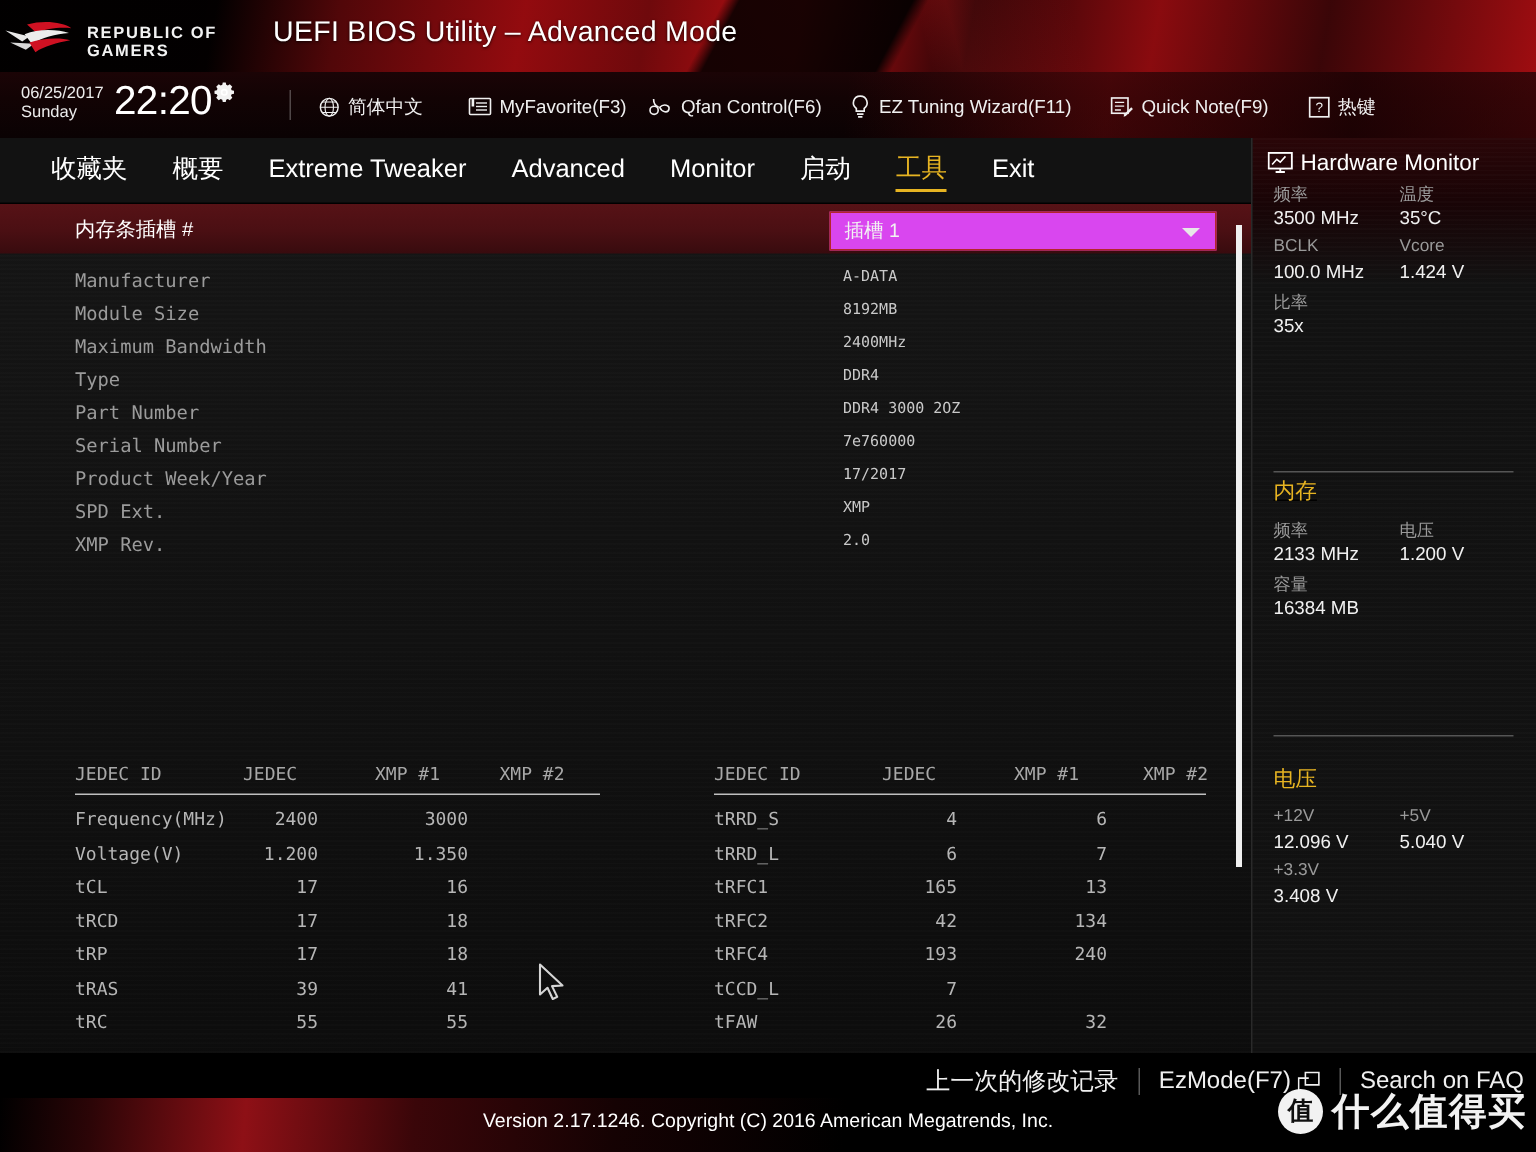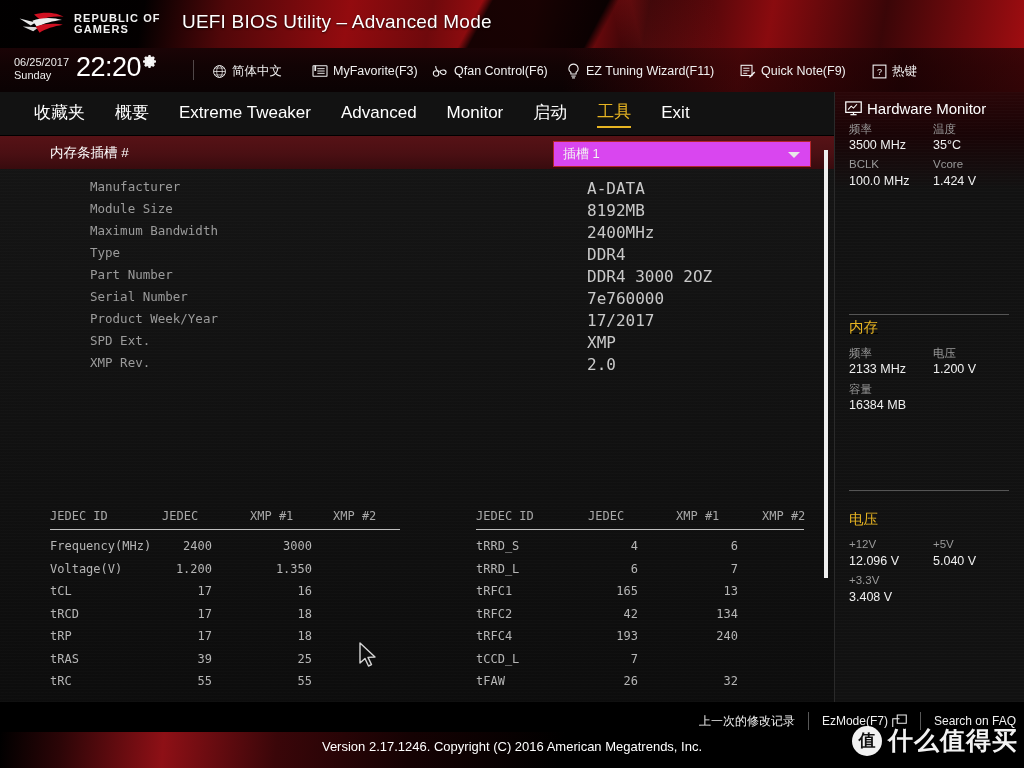--- a/index.html
+++ b/index.html
@@ -25,23 +25,23 @@
   }
   .header::after {
     content: "";
     position: absolute; left: 0; top: 0; right: 0; bottom: 0;
     background:
       linear-gradient(118deg, transparent 46%, rgba(0,0,0,0.85) 47%, rgba(0,0,0,0.9) 58%, transparent 59%),
       linear-gradient(76deg, transparent 60%, rgba(255,40,40,0.16) 62%, transparent 70%);
     pointer-events: none;
   }
   .rog-logo {
-    position: absolute; left: 18px; top: 8px;
+    position: absolute; left: 2px; top: 8px;
     width: 175px; height: 32px;
-    display: flex; align-items: center; gap: 8px;
+    display: flex; align-items: flex-end; gap: 8px;
     z-index: 3;
   }
   .rog-mark { width: 48px; height: 28px; }
   .rog-text {
     font-size: 11px; font-weight: bold; line-height: 11.5px;
     color: #f2f2f2; letter-spacing: 1.1px;
     font-family: "Liberation Sans", sans-serif;
   }
   .app-title {
     position: absolute; left: 182px; top: 11px; z-index: 3;
@@ -132,30 +132,30 @@
     margin-left: 9px; font-size: 13px; color: #f2f2f2;
   }
   .dropdown-caret {
     position: absolute; right: 10px; top: 10px;
     width: 0; height: 0;
     border-left: 6px solid transparent; border-right: 6px solid transparent;
     border-top: 6px solid #e8e8e8;
   }
 
   
-  .inforows { position: absolute; left: 0; top: 41px; width: 834px; margin-left: 40px; }
+  .inforows { position: absolute; left: 0; top: 41px; width: 834px; }
   .inforow { position: relative; height: 22px; }
   .inforow .k {
     position: absolute; left: 50px; top: 2px;
     font-size: 12.5px; color: #9b9b9b;
     font-family: "DejaVu Sans Mono", monospace;
   }
   .inforow .v {
-    position: absolute; left: 547px; top: 2px;
-    font-size: 16px; color: #c9c9c9;
+    position: absolute; left: 562px; top: 2px;
+    font-size: 10px; color: #c9c9c9;
     font-family: "DejaVu Sans Mono", monospace;
   }
 
   
   .ttable { position: absolute; top: 373px; font-family: "DejaVu Sans Mono", monospace; }
   .ttable.left  { left: 50px;  width: 370px; }
   .ttable.right { left: 476px; width: 330px; }
   .thead { position: relative; height: 20px; }
   .thead span { position: absolute; top: 0; font-size: 12px; color: #a8a8a8; }
   .hr-line { position: absolute; top: 20px; left: 0; height: 1px; background: #bfbfbf; }
@@ -223,21 +223,21 @@
   .footer::before {
     content:"";
     position:absolute; left:0; top:30px; width: 1024px; height: 36px;
     background: linear-gradient(95deg, #000 0%, #2c0507 6%, #8e1016 16%, #3a0609 27%, #150203 40%, #000 55%, #000 100%);
   }
   .foot-links {
     position: absolute; top: 8px; right: 0; height: 22px;
     display: flex; align-items: center; z-index: 3;
   }
   .foot-link {
-    font-size: 12px; color: #f0f0f0; white-space: nowrap; cursor: pointer;
+    font-size: 16px; color: #f0f0f0; white-space: nowrap; cursor: pointer;
     display: flex; align-items: center; gap: 4px;
   }
   .foot-sep {
     width: 1px; height: 18px; background: rgba(220,220,220,0.4);
     margin: 0 13px;
   }
   .version-line {
     position: absolute; left: 0; top: 37px; width: 1024px;
     text-align: center; font-size: 13px; color: #ffffff; z-index: 3;
   }
@@ -445,21 +445,21 @@
           </div>
           <div class="trow">
             <span class="c0">tRP</span>
             <span class="c1">17</span>
             <span class="c2">18</span>
             <span class="c3"></span>
           </div>
           <div class="trow">
             <span class="c0">tRAS</span>
             <span class="c1">39</span>
-            <span class="c2">25</span>
+            <span class="c2">41</span>
             <span class="c3"></span>
           </div>
           <div class="trow">
             <span class="c0">tRC</span>
             <span class="c1">55</span>
             <span class="c2">55</span>
             <span class="c3"></span>
           </div>
         </div>
 
@@ -551,20 +551,26 @@
             <span class="lbl c-a">频率</span>
             <span class="val c-a">3500 MHz</span>
             <span class="lbl c-b">温度</span>
             <span class="val c-b">35°C</span>
           </div>
           <div class="sb-pair">
             <span class="lbl c-a">BCLK</span>
             <span class="val c-a">100.0 MHz</span>
             <span class="lbl c-b">Vcore</span>
             <span class="val c-b">1.424 V</span>
+          </div>
+          <div class="sb-pair">
+            <span class="lbl c-a">比率</span>
+            <span class="val c-a">35x</span>
+            <span class="lbl c-b"></span>
+            <span class="val c-b"></span>
           </div>
         </div>
         <div class="sb-section" style="top: 226px; text-decoration: underline;">
           <div class="sb-head">内存</div>
           <div class="sb-pair">
             <span class="lbl c-a">频率</span>
             <span class="val c-a">2133 MHz</span>
             <span class="lbl c-b">电压</span>
             <span class="val c-b">1.200 V</span>
           </div>

